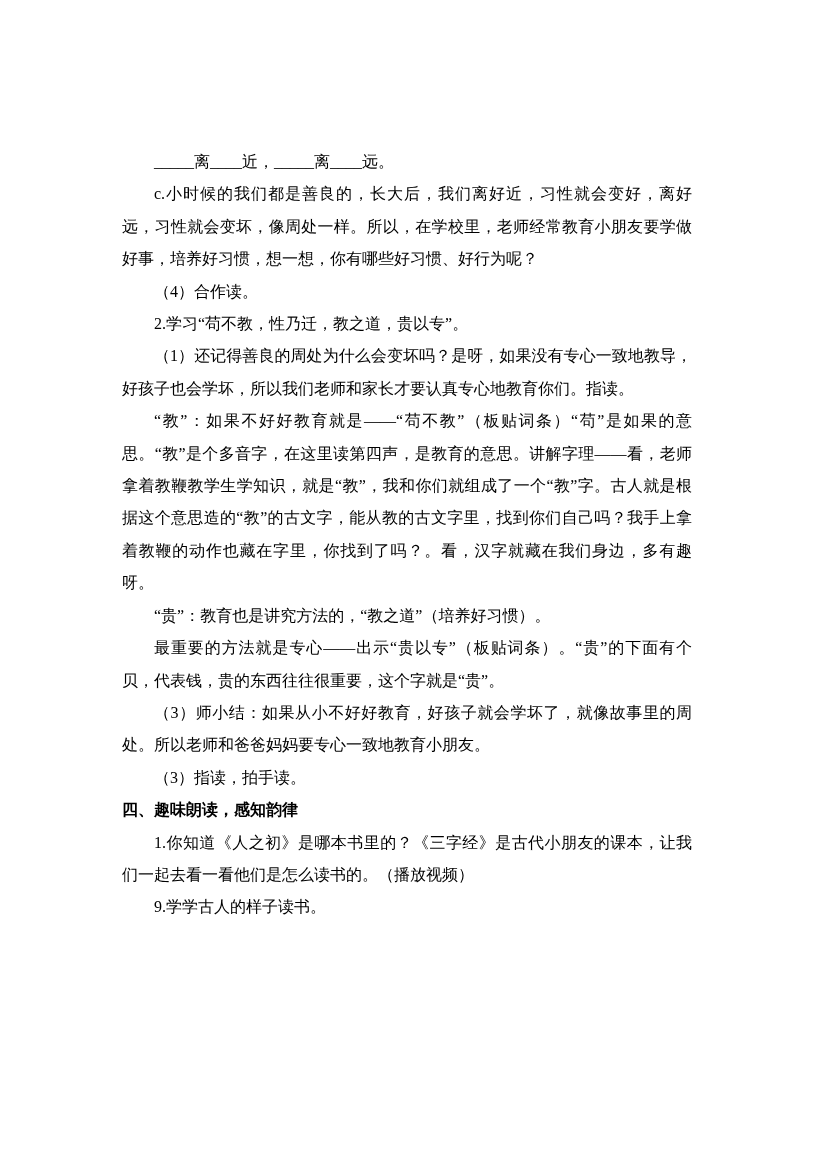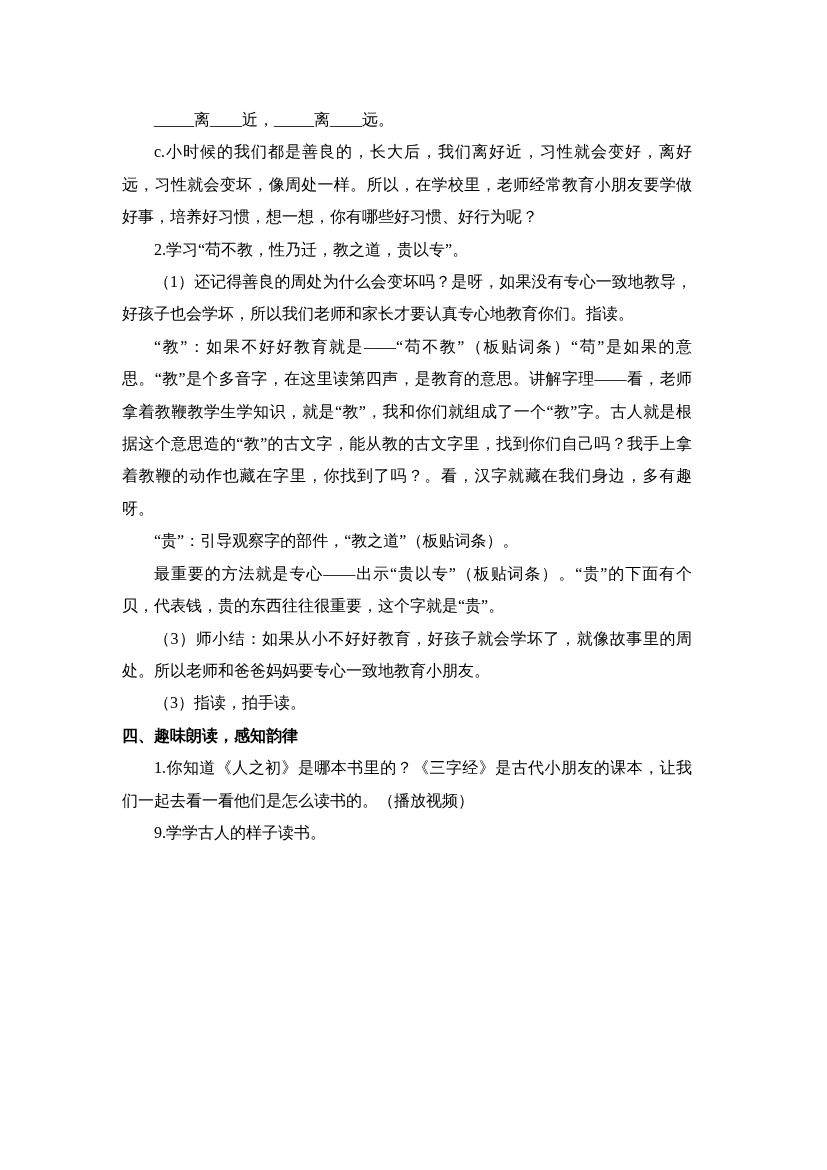--- a/index.html
+++ b/index.html
@@ -28,26 +28,27 @@
     word-break: break-all;
   }
   .para.heading {
     font-weight: bold;
     text-indent: 0;
   }
 </style>
 </head>
 <body style="background: rgb(255, 255, 255);">
 
-<div class="doc-body" id="doc" style="color: rgb(0, 0, 0);">
+<div class="doc-body" id="doc" style="color: rgb(0, 0, 0); margin-top: 42px;">
     <p class="para body">_____离____近，_____离____远。</p>
     <p class="para body">c.小时候的我们都是善良的，长大后，我们离好近，习性就会变好，离好远，习性就会变坏，像周处一样。所以，在学校里，老师经常教育小朋友要学做好事，培养好习惯，想一想，你有哪些好习惯、好行为呢？</p>
+    <p class="para body">（4）合作读。</p>
     <p class="para body">2.学习“苟不教，性乃迁，教之道，贵以专”。</p>
     <p class="para body">（1）还记得善良的周处为什么会变坏吗？是呀，如果没有专心一致地教导，好孩子也会学坏，所以我们老师和家长才要认真专心地教育你们。指读。</p>
     <p class="para body">“教”：如果不好好教育就是——“苟不教”（板贴词条）“苟”是如果的意思。“教”是个多音字，在这里读第四声，是教育的意思。讲解字理——看，老师拿着教鞭教学生学知识，就是“教”，我和你们就组成了一个“教”字。古人就是根据这个意思造的“教”的古文字，能从教的古文字里，找到你们自己吗？我手上拿着教鞭的动作也藏在字里，你找到了吗？。看，汉字就藏在我们身边，多有趣呀。</p>
-    <p class="para body">“贵”：引导观察字的部件，“教之道”（板贴词条）。</p>
+    <p class="para body">“贵”：教育也是讲究方法的，“教之道”（培养好习惯）。</p>
     <p class="para body">最重要的方法就是专心——出示“贵以专”（板贴词条）。“贵”的下面有个贝，代表钱，贵的东西往往很重要，这个字就是“贵”。</p>
     <p class="para body">（3）师小结：如果从小不好好教育，好孩子就会学坏了，就像故事里的周处。所以老师和爸爸妈妈要专心一致地教育小朋友。</p>
     <p class="para body">（3）指读，拍手读。</p>
     <p class="para heading">四、趣味朗读，感知韵律</p>
     <p class="para body">1.你知道《人之初》是哪本书里的？《三字经》是古代小朋友的课本，让我们一起去看一看他们是怎么读书的。（播放视频）</p>
     <p class="para body">9.学学古人的样子读书。</p>
   </div>
 
 </body></html>

